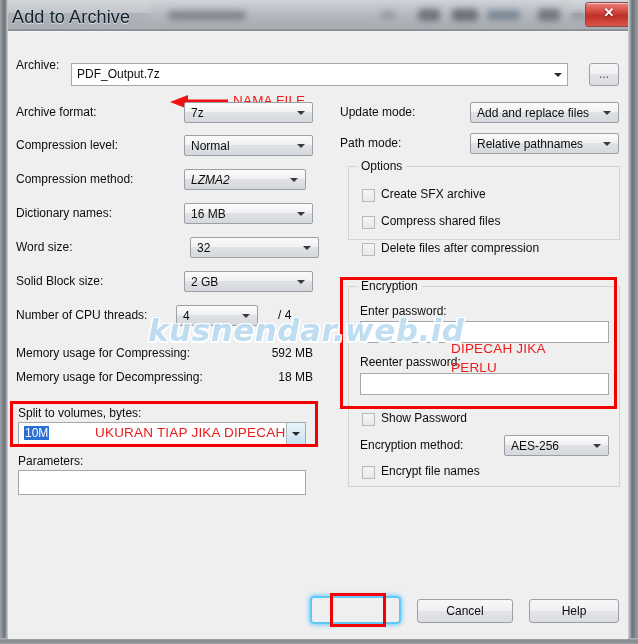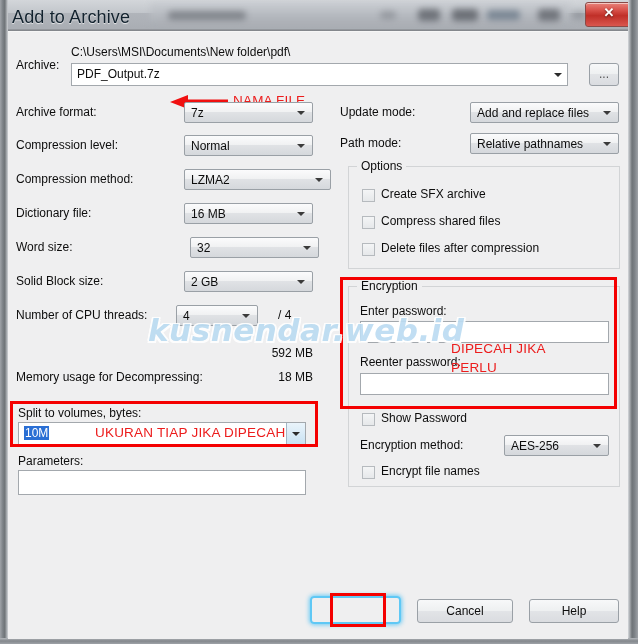--- a/index.html
+++ b/index.html
@@ -117,21 +117,20 @@
     </div>
   </div>
 
   <div class="frame-edge-l"></div>
   <div class="frame-edge-r"></div>
   <div class="frame-edge-b"></div>
 
   <div class="client">
 
     <div class="lbl" style="left:8px;top:26px;">Archive:</div>
-    <div class="lbl" style="left:63px;top:13px;">C:\Users\MSI\Documents\New folder\pdf\</div>
 
     <div class="ecombo" style="left:63px;top:31px;width:497px;">
       <div class="etext">PDF_Output.7z</div>
       <div class="ebtn">
           <i></i>
         </div>
     </div>
     <div class="btn" style="left:581px;top:31px;width:30px;height:23px;">
       <span style="line-height:21px;color:#555;">...</span>
     </div>
@@ -147,26 +146,26 @@
         <div class="carr"></div>
     </div>
 
     <div class="lbl" style="left:8px;top:106px;">Compression level:</div>
     <div class="combo" style="left:176px;top:103px;width:129px;">
       <div class="ctext">Normal</div>
         <div class="carr"></div>
     </div>
 
     <div class="lbl" style="left:8px;top:140px;">Compression method:</div>
-    <div class="combo" style="left:176px;top:137px;width:147px;">
+    <div class="combo" style="left:176px;top:137px;width:122px;font-style:italic;">
       <div class="ctext">LZMA2</div>
         <div class="carr"></div>
     </div>
 
-    <div class="lbl" style="left:8px;top:174px;">Dictionary file:</div>
+    <div class="lbl" style="left:8px;top:174px;">Dictionary names:</div>
     <div class="combo" style="left:176px;top:171px;width:129px;">
       <div class="ctext">16 MB</div>
         <div class="carr"></div>
     </div>
 
     <div class="lbl" style="left:8px;top:208px;">Word size:</div>
     <div class="combo" style="left:182px;top:205px;width:129px;">
       <div class="ctext">32</div>
         <div class="carr"></div>
     </div>
@@ -177,20 +176,21 @@
         <div class="carr"></div>
     </div>
 
     <div class="lbl" style="left:8px;top:276px;">Number of CPU threads:</div>
     <div class="combo" style="left:168px;top:273px;width:82px;">
       <div class="ctext">4</div>
         <div class="carr"></div>
     </div>
     <div class="lbl" style="left:270px;top:276px;">/ 4</div>
 
+    <div class="lbl" style="left:8px;top:314px;">Memory usage for Compressing:</div>
     <div class="val-right" style="left:210px;top:314px;width:95px;">592 MB</div>
 
     <div class="lbl" style="left:8px;top:338px;">Memory usage for Decompressing:</div>
     <div class="val-right" style="left:210px;top:338px;width:95px;">18 MB</div>
 
     <div class="lbl" style="left:10px;top:374px;">Split to volumes, bytes:</div>
     <div class="ecombo" style="left:10px;top:390px;width:288px;">
       <div class="etext"><span class="sel-blue">10M</span></div>
       <div class="ebtn" style="background:linear-gradient(to bottom,#eaf4fb,#c9e2f3);border-left:1px solid #a3b6c4;">
           <i></i>
@@ -209,21 +209,21 @@
       <div class="ctext">Add and replace files</div>
         <div class="carr"></div>
     </div>
 
     <div class="lbl" style="left:332px;top:104px;">Path mode:</div>
     <div class="combo" style="left:462px;top:101px;width:149px;">
       <div class="ctext">Relative pathnames</div>
         <div class="carr"></div>
     </div>
 
-    <div class="groupbox" style="left:340px;top:134px;width:272px;height:103px;">
+    <div class="groupbox" style="left:340px;top:134px;width:272px;height:74px;">
       <div class="gb-title">Options</div>
     </div>
     <div class="cb" style="left:354px;top:157px;"></div>
     <div class="lbl" style="left:373px;top:155px;">Create SFX archive</div>
     <div class="cb" style="left:354px;top:184px;"></div>
     <div class="lbl" style="left:373px;top:182px;">Compress shared files</div>
     <div class="cb" style="left:354px;top:211px;"></div>
     <div class="lbl" style="left:373px;top:209px;">Delete files after compression</div>
 
     <div class="groupbox" style="left:340px;top:254px;width:272px;height:201px;">

